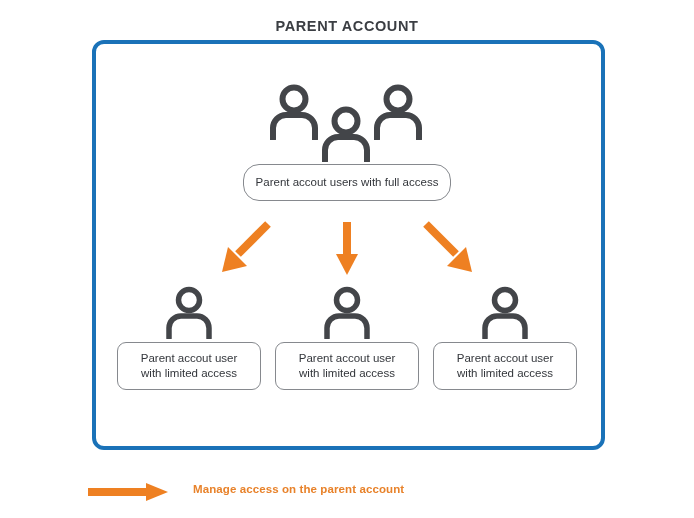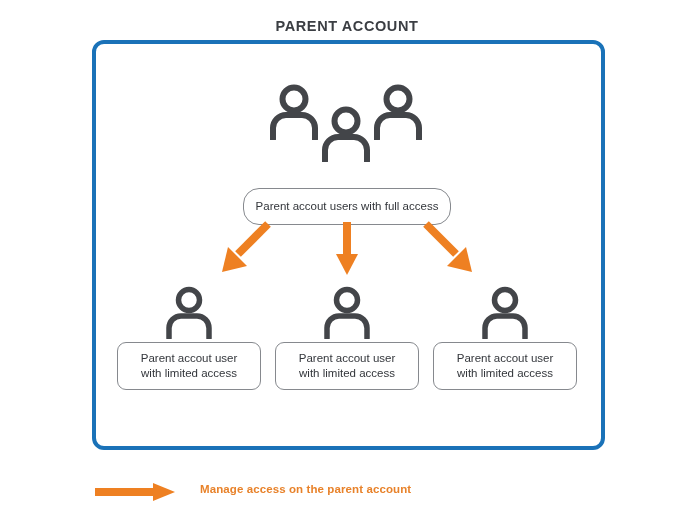--- a/index.html
+++ b/index.html
@@ -98,21 +98,21 @@
     line-height: 15px;
     text-align: center;
     display: flex;
     align-items: center;
     justify-content: center;
     padding: 0 8px;
   }
 
   .box-full {
     left: 243px;
-    top: 188px;
+    top: 164px;
     width: 208px;
     height: 37px;
     border-radius: 16px;
   }
 
   .box-limited {
     top: 342px;
     width: 144px;
     height: 48px;
   }
@@ -126,21 +126,21 @@
     left: 0;
     top: 0;
     width: 694px;
     height: 518px;
     pointer-events: none;
   }
 
   
   .legend {
     position: absolute;
-    left: 95px;
+    left: 88px;
     top: 480px;
     width: 420px;
     height: 24px;
   }
   .legend-arrow {
     position: absolute;
     left: 0;
     top: 2px;
   }
   .legend-arrow svg { display: block; }

